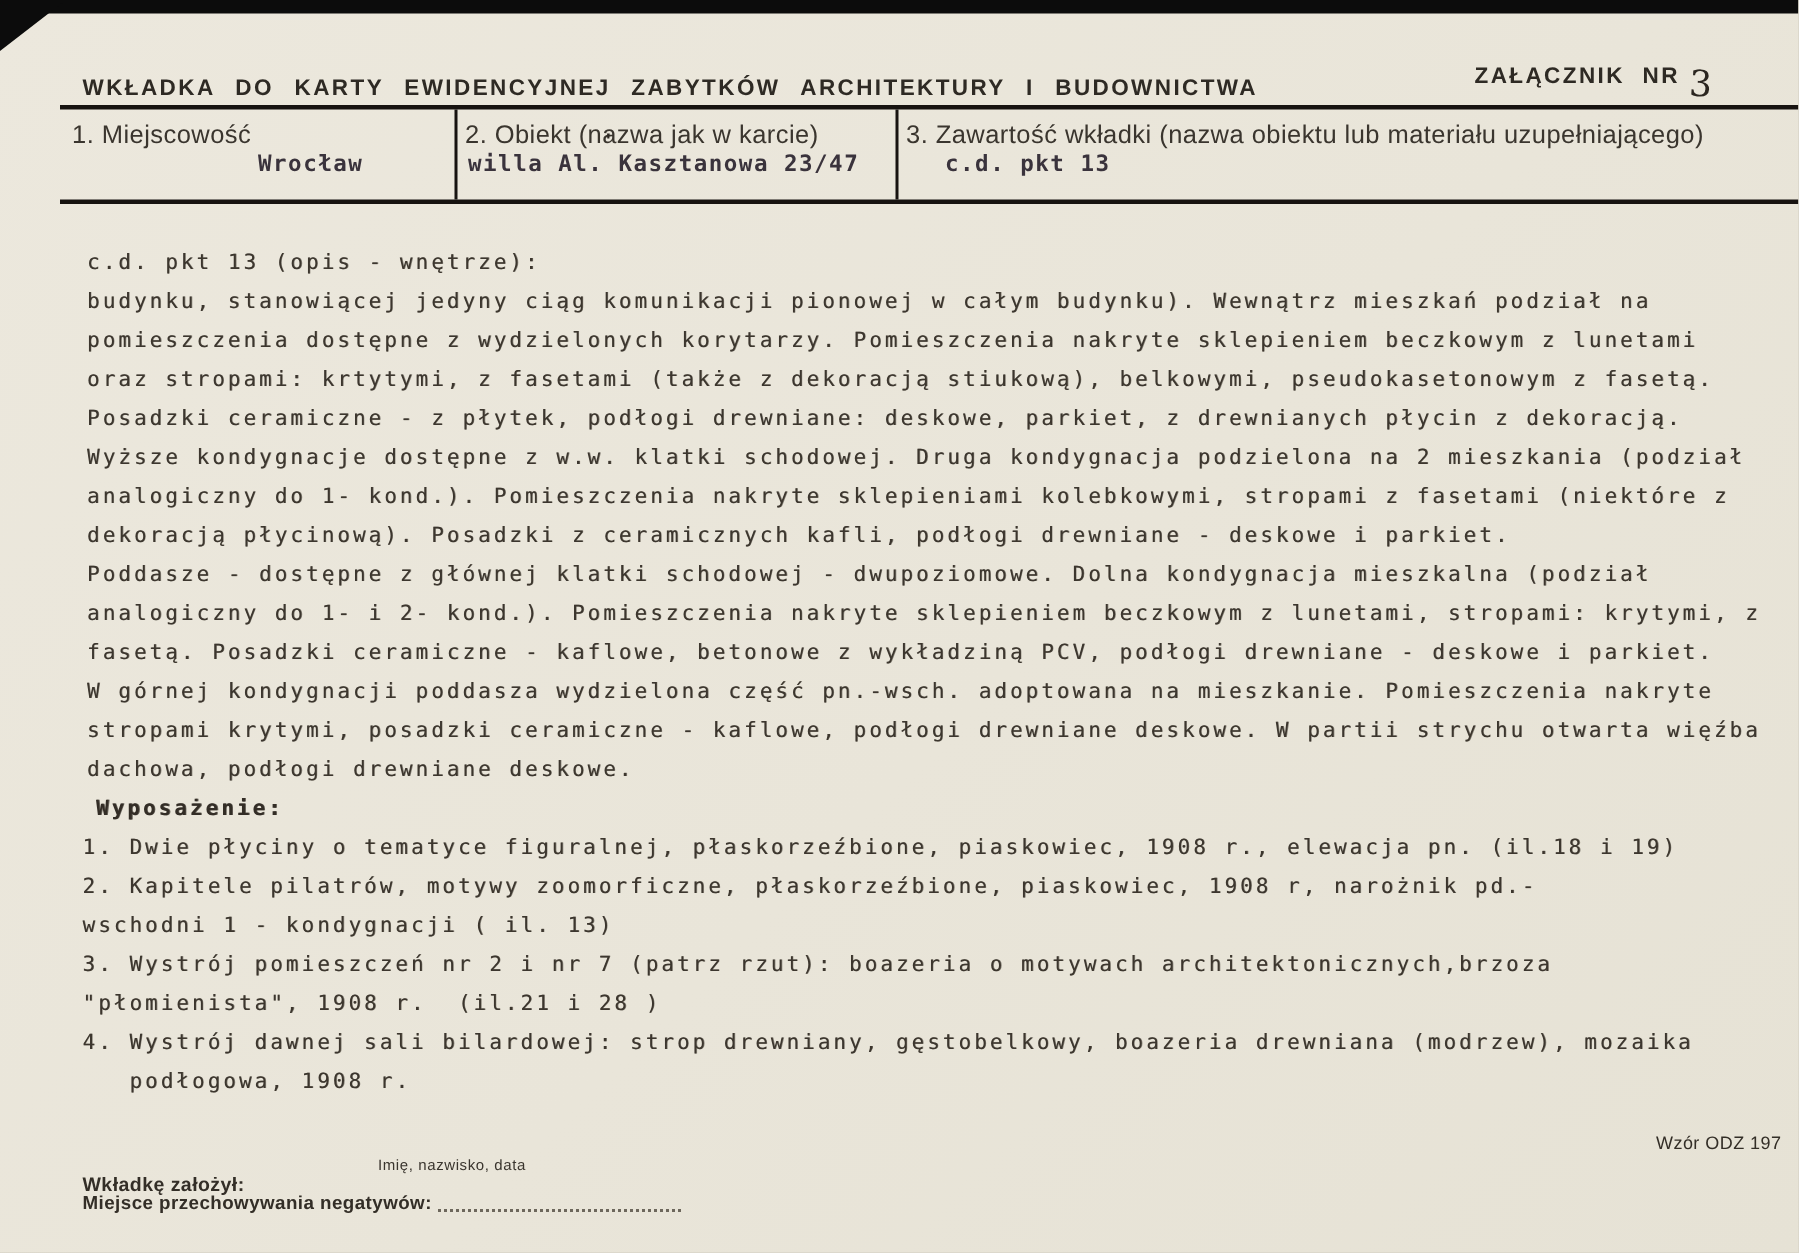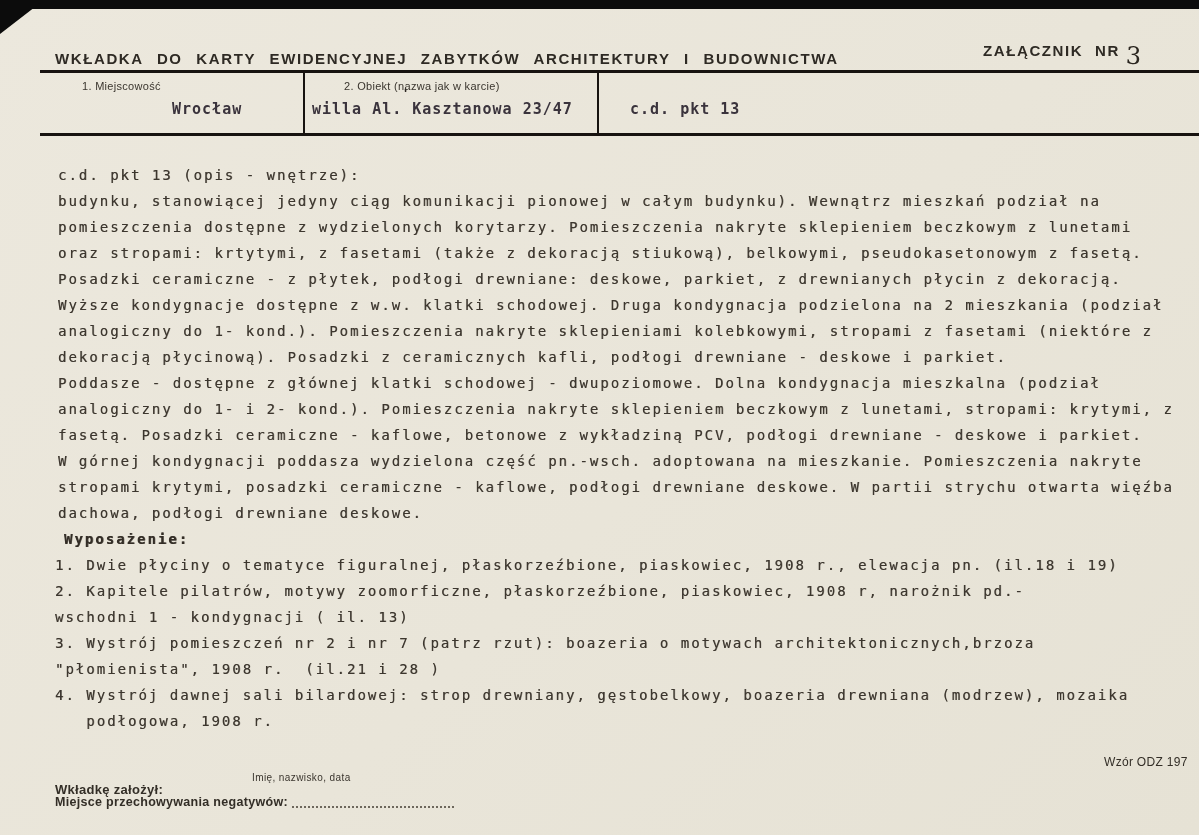--- a/index.html
+++ b/index.html
@@ -46,23 +46,22 @@
   .rule {
     position: absolute; background: #171310;
   }
   .rule-header { top: 70px; left: 40px; right: 0; height: 3px; }
   .rule-table-bottom { top: 133px; left: 40px; right: 0; height: 3px; }
   .vline { position: absolute; top: 73px; height: 60px; width: 2px; background: #171310; }
   .vline-1 { left: 303px; }
   .vline-2 { left: 597px; }
   .field-label {
     position: absolute; top: 80px;
-    font-size: 11px; color: #3a352e; letter-spacing: 0.3px;
+    font-size: 17px; color: #3a352e; letter-spacing: 0.3px;
     white-space: nowrap;
-    margin-left: 34px;
   }
   .typed {
     font-family: "DejaVu Sans Mono", monospace;
     color: #3a333c;
     font-weight: bold;
     font-size: 15px;
     letter-spacing: 1px;
     white-space: nowrap;
   }
   .field-value { position: absolute; top: 100px; }
@@ -133,20 +132,21 @@
   <div class="attachment-label">ZAŁĄCZNIK NR</div>
   <div class="attachment-number">3</div>
 
   <div class="rule rule-header"></div>
 
   <div class="vline vline-1"></div>
   <div class="vline vline-2"></div>
 
   <div class="field-label" style="left:48px;">1. Miejscowość</div>
   <div class="field-label" style="left:310px;">2. Obiekt (nazwa jak w karcie)</div>
+  <div class="field-label" style="left:604px;">3. Zawartość wkładki (nazwa obiektu lub materiału uzupełniającego)</div>
 
   <div class="typed field-value" style="left:172px;">Wrocław</div>
   <div class="typed field-value" style="left:312px;">willa Al. Kasztanowa 23/47</div>
   <div class="correction-mark">ʹ</div>
   <div class="typed field-value" style="left:630px;">c.d. pkt 13</div>
 
   <div class="rule rule-table-bottom"></div>
 
   <div class="typewriter description-text">c.d. pkt 13 (opis - wnętrze):
 budynku, stanowiącej jedyny ciąg komunikacji pionowej w całym budynku). Wewnątrz mieszkań podział na

